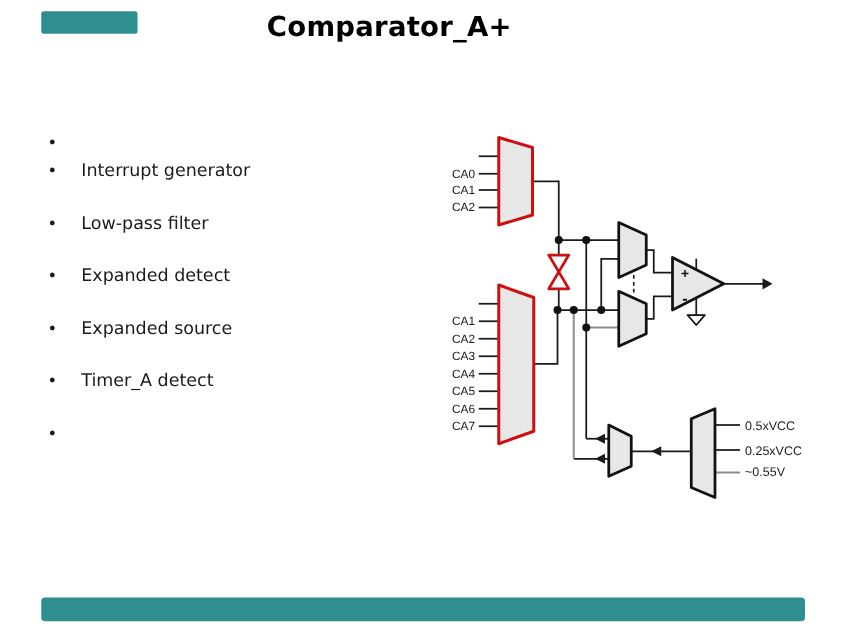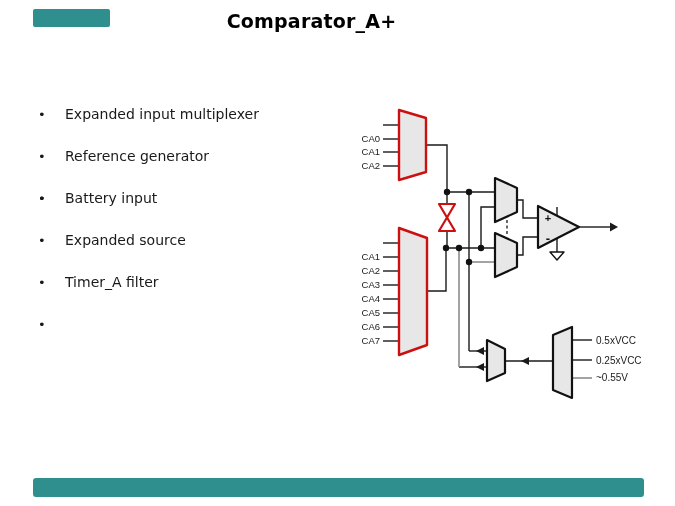--- a/index.html
+++ b/index.html
@@ -2,21 +2,21 @@
 <html><head>
 <meta charset="utf-8">
 <style>
   html,body{margin:0;padding:0;background:#fff;}
   .slide{position:relative;width:675px;height:506px;background:#ffffff;overflow:hidden;
          font-family:"DejaVu Sans",sans-serif;}
   .accent-bar{position:absolute;background:#2F8F8F;}
   .accent-bar.top{left:33px;top:9px;width:77px;height:18px;border-radius:2px;}
   .accent-bar.bottom{left:33px;top:478px;width:611px;height:19px;border-radius:3px;}
   .title{position:absolute;left:0;top:10px;width:623px;margin:0;text-align:center;
-         font-size:19px;font-weight:bold;color:#000;letter-spacing:.2px;}
+         font-size:22px;font-weight:bold;color:#000;letter-spacing:.2px;}
   .bullets{position:absolute;left:33px;top:105px;width:315px;margin:0;padding:0;list-style:none;}
   .bullets li{position:relative;padding-left:32px;margin:0 0 23px 0;
               font-size:14px;line-height:19px;color:#1a1a1a;white-space:pre-line;}
   .bullets .dot{position:absolute;left:5px;top:0;font-size:13px;color:#1a1a1a;}
   svg.diagram{position:absolute;left:0;top:0;width:675px;height:506px;}
   .wire{stroke:#1a1a1a;stroke-width:1.4;fill:none;}
   .wire-gray{stroke:#8C8C8C;stroke-width:1.6;fill:none;}
   .shape-red{fill:#E7E7E7;stroke:#CC1010;stroke-width:2.4;stroke-linejoin:round;}
   .shape-black{fill:#E7E7E7;stroke:#111;stroke-width:2.2;stroke-linejoin:round;}
   .switch-red{fill:#ffffff;stroke:#CC1010;stroke-width:2.2;stroke-linejoin:round;}
@@ -31,26 +31,26 @@
 </head>
 <body>
 
 <div class="slide">
 
   <div class="accent-bar top"></div>
 
   <h1 class="title">Comparator_A+</h1>
 
   <ul class="bullets">
-    <li><span class="dot">•</span><span>Expanded input multiplexer</span></li>
-    <li><span class="dot">•</span><span>Reference generator</span></li>
     <li><span class="dot">•</span></li>
-    <li><span class="dot">•</span><span>Battery input</span></li>
+    <li><span class="dot">•</span><span>Interrupt generator</span></li>
+    <li><span class="dot">•</span><span>Low-pass filter</span></li>
+    <li><span class="dot">•</span><span>Expanded detect</span></li>
     <li><span class="dot">•</span><span>Expanded source</span></li>
-    <li><span class="dot">•</span><span>Timer_A filter</span></li>
+    <li><span class="dot">•</span><span>Timer_A detect</span></li>
     <li><span class="dot">•</span></li>
   </ul>
 
   <svg class="diagram" viewBox="0 0 675 506">
 
     <g>
 
       <line class="wire" x1="383" y1="125" x2="399" y2="125"></line>
       <line class="wire" x1="383" y1="139" x2="399" y2="139"></line>
       <line class="wire" x1="383" y1="152" x2="399" y2="152"></line>

